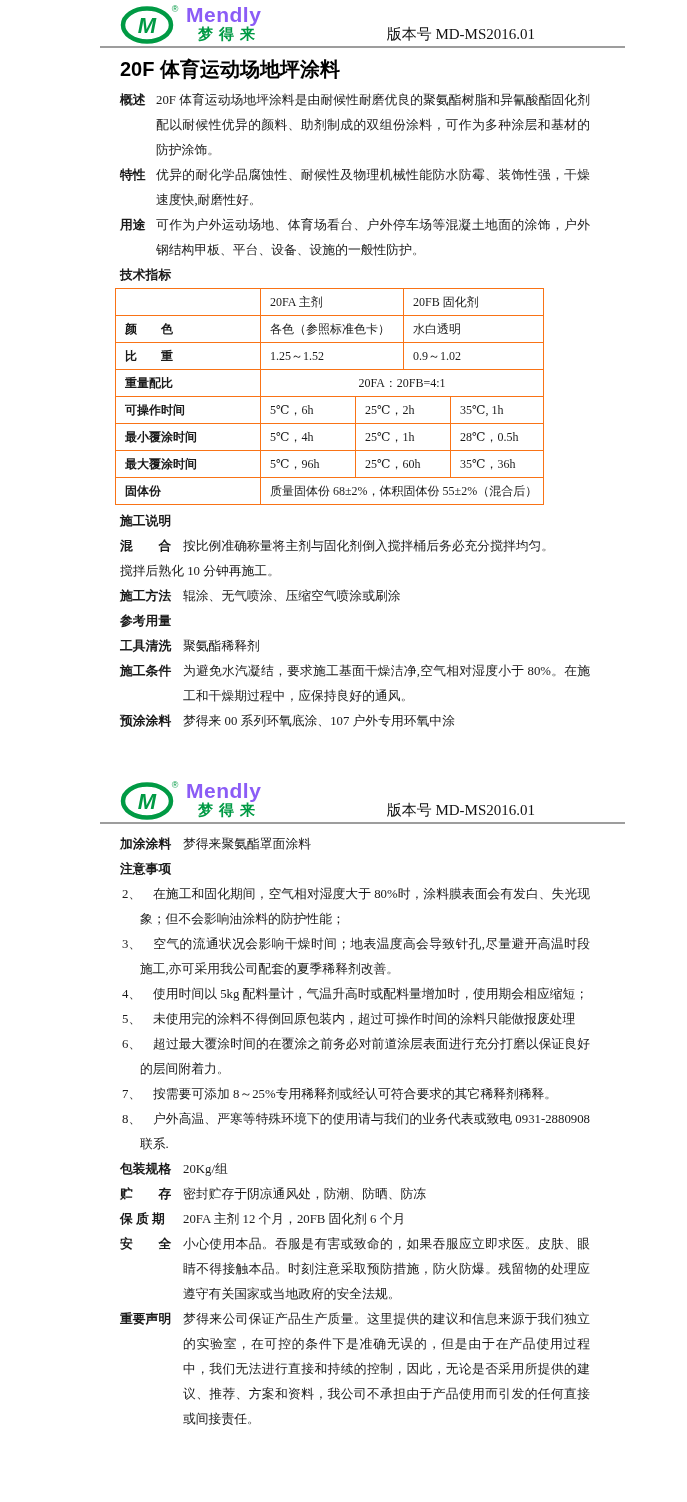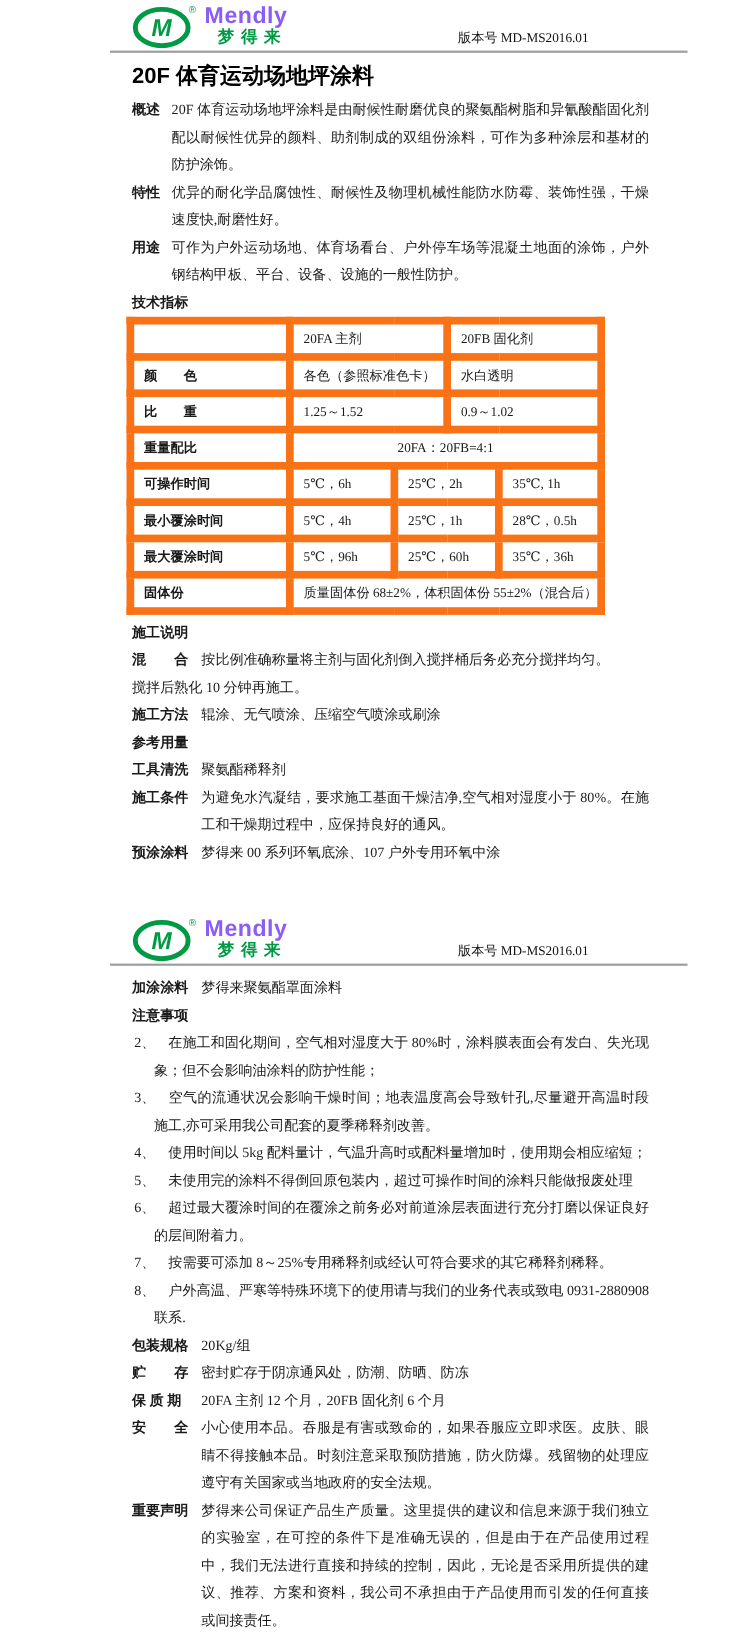--- a/index.html
+++ b/index.html
@@ -24,21 +24,21 @@
     font-weight:900;font-size:21px;line-height:21px;
     color:#8b5cf6;letter-spacing:.5px;
   }
   .logo-cn{
     font-family:"Liberation Sans","DejaVu Sans",sans-serif;
     font-weight:bold;font-size:15px;line-height:17px;
     color:#009a44;letter-spacing:6px;margin-left:12px;
   }
   .version{
     position:absolute;right:55px;bottom:8px;
-    font-size:12px;line-height:12px;color:#111;
+    font-size:15px;line-height:12px;color:#111;
   }
   .rule{
     height:0;border-top:2.5px solid #9d9d9d;
     margin-left:-20px;margin-right:-35px;margin-top:2px;
   }
 
   
   .title{
     font-family:"Liberation Sans","DejaVu Sans",sans-serif;
     font-weight:bold;font-size:20px;line-height:26px;
@@ -55,21 +55,21 @@
   .plain{margin:0;}
   .body-start{margin-top:6px;}
 
   
   table.tech{
     border-collapse:collapse;table-layout:fixed;
     width:428px;margin-left:-5px;
     font-size:12px;
   }
   table.tech td{
-    border:7px solid #f97316;
+    border:1px solid #f97316;
     height:26px;padding:0 0 0 9px;
     line-height:15px;vertical-align:middle;
     overflow:hidden;white-space:nowrap;
   }
   table.tech td.ctr{text-align:center;padding:0;}
 
   
   .note{
     padding-left:20px;text-indent:-18px;
     text-align:justify;margin:0;

